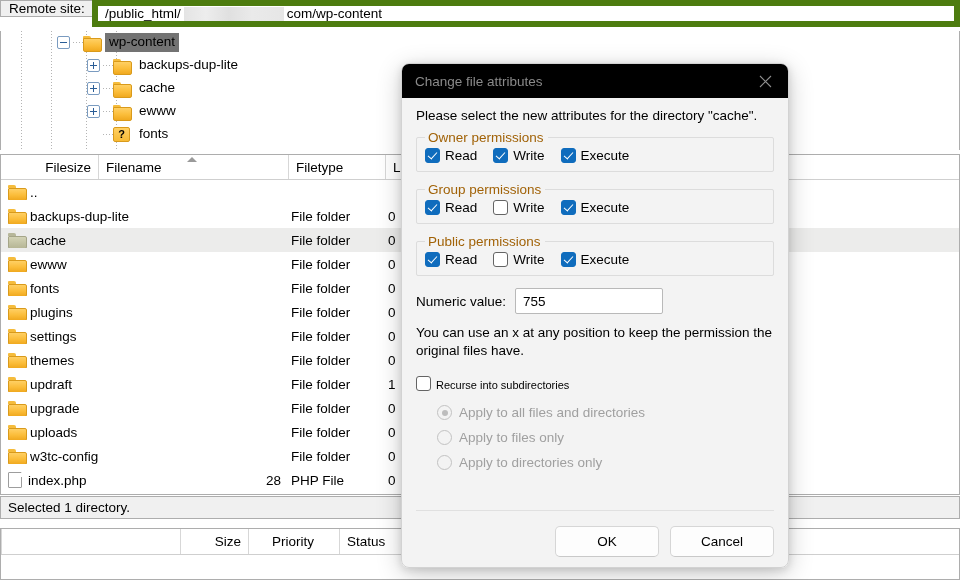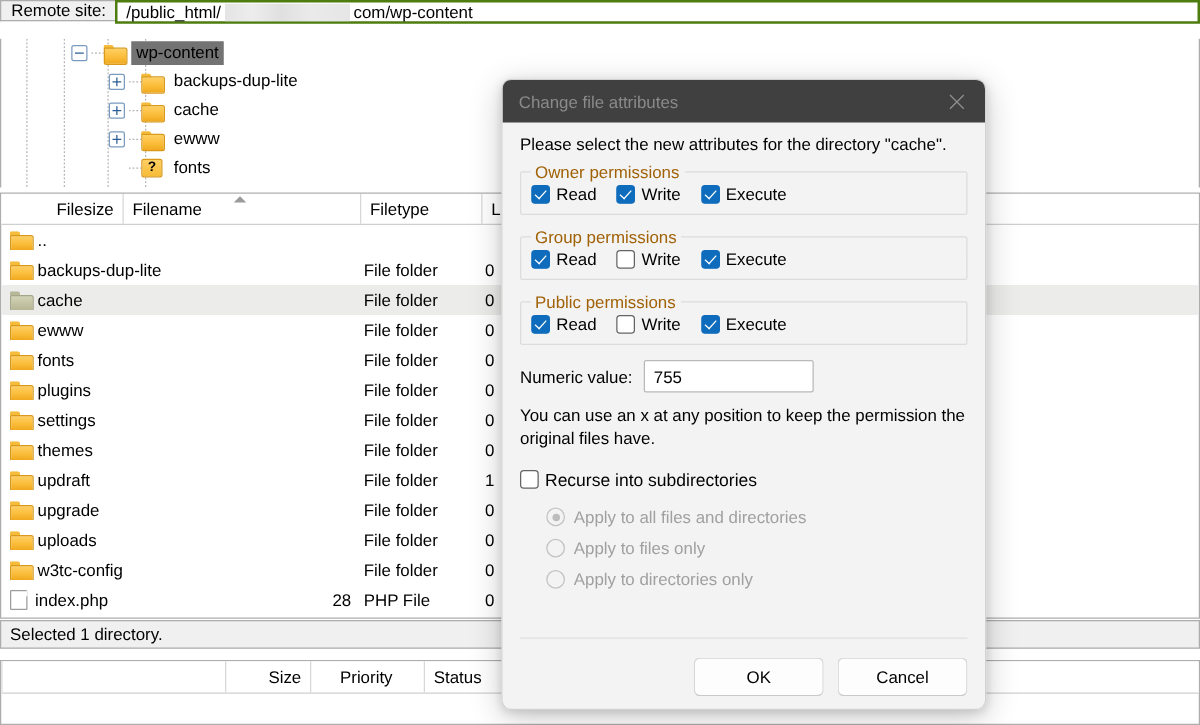--- a/index.html
+++ b/index.html
@@ -31,21 +31,21 @@
     border: 1px solid #adadad;
     border-right: none;
     display: flex; align-items: center;
     padding-left: 8px;
     font-size: 13.5px;
     color: #000;
   }
   .remote-path-wrap {
     flex: 1;
     background: #ffffff;
-    border: 2px solid #4d7c0f;
+    border: 6px solid #4d7c0f;
     display: flex; align-items: center;
     padding-left: 7px;
     font-size: 13.5px;
     position: relative;
   }
   .path-a, .path-b { white-space: pre; }
   .path-redact {
     display: inline-block;
     width: 100px; height: 14px;
     background: linear-gradient(90deg,#e4e4e4 0%,#ededed 22%,#e0e0e0 45%,#eaeaea 68%,#e6e6e6 100%);
@@ -254,21 +254,21 @@
     position: absolute;
     left: 401px; top: 63px;
     width: 388px; height: 505px;
     background: #f3f3f3;
     border: 1px solid #d2d2d2;
     border-radius: 8px;
     overflow: hidden;
   }
   .dlg-titlebar {
     height: 34px;
-    background: #404040;
+    background: #000000;
     display: flex; align-items: center;
     position: relative;
   }
   .dlg-title {
     padding-left: 13px;
     font-size: 13.5px;
     color: #8a8a8a;
   }
   .dlg-close {
     position: absolute; right: 0; top: 0;
@@ -324,37 +324,37 @@
     border-width: 0 1.7px 1.7px 0;
     transform: rotate(42deg);
   }
   .num-row {
     display: flex; align-items: center;
     margin: 12px 0 10px 0;
     font-size: 13.5px;
   }
   .num-row label { margin-right: 9px; }
   .num-input {
-    width: 136px; height: 26px;
+    width: 148px; height: 26px;
     border: 1px solid #b9b9b9;
     background: #ffffff;
     border-radius: 2px;
     padding: 0 7px;
     font-family: "Liberation Sans", sans-serif;
     font-size: 13.5px;
     color: #000;
     outline: none;
   }
   .hint {
     font-size: 13.5px;
     line-height: 18px;
     margin-bottom: 16px;
     max-width: 372px;
   }
-  .recurse-row { display: flex; align-items: flex-start; font-size: 14px; margin-bottom: 9px; }
+  .recurse-row { display: flex; align-items: flex-end; font-size: 11px; margin-bottom: 9px; }
   .radio-group { padding-left: 21px; }
   .radio-item {
     display: flex; align-items: center;
     font-size: 13.5px;
     color: #a0a0a0;
     height: 25px;
   }
   .rdo {
     width: 15px; height: 15px;
     border-radius: 50%;

